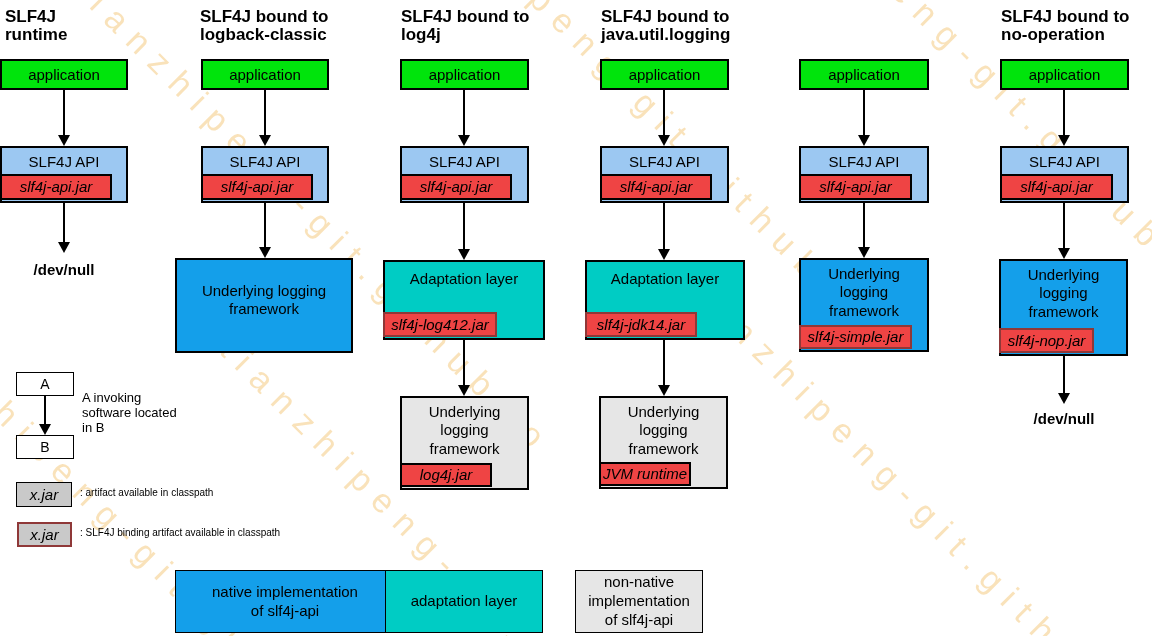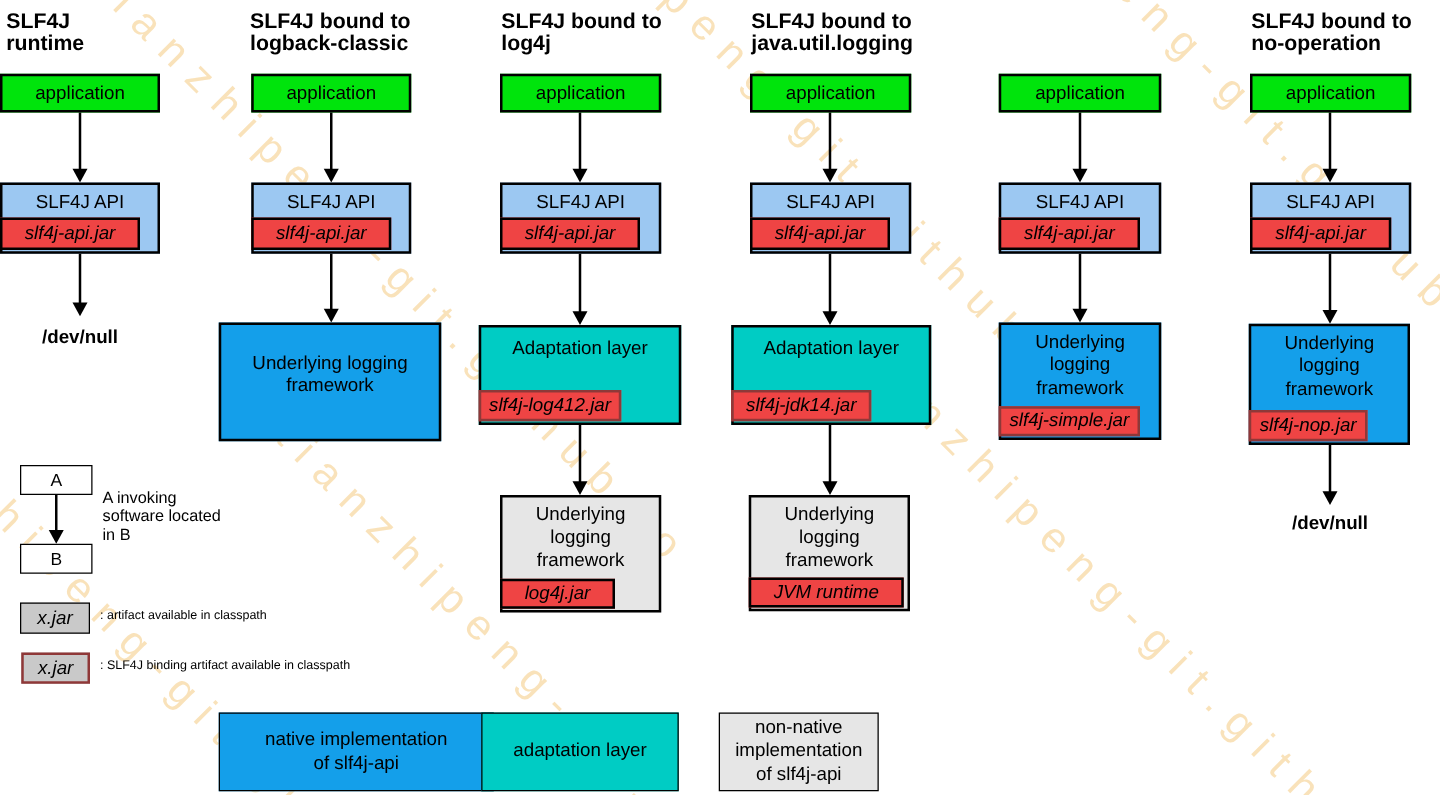--- a/index.html
+++ b/index.html
@@ -177,21 +177,21 @@
       </div>
   </div>
   <div class="arrow" style="left:657px;top:340px;height:56px">
       <span class="shaft"></span>
       <span class="head"></span>
     </div>
   <div class="box under" style="left:599px;top:396px;width:129px;height:93px">
     <div class="box-label">Underlying
 logging
 framework</div>
-    <div class="jar" style="width:124px;height:24px">
+    <div class="jar" style="width:92px;height:24px">
         <span>JVM runtime</span>
       </div>
   </div>
 
   <div class="box app" style="left:799px;top:59px;width:130px;height:31px">
     <span>application</span>
   </div>
   <div class="arrow" style="left:857px;top:90px;height:56px">
       <span class="shaft"></span>
       <span class="head"></span>

